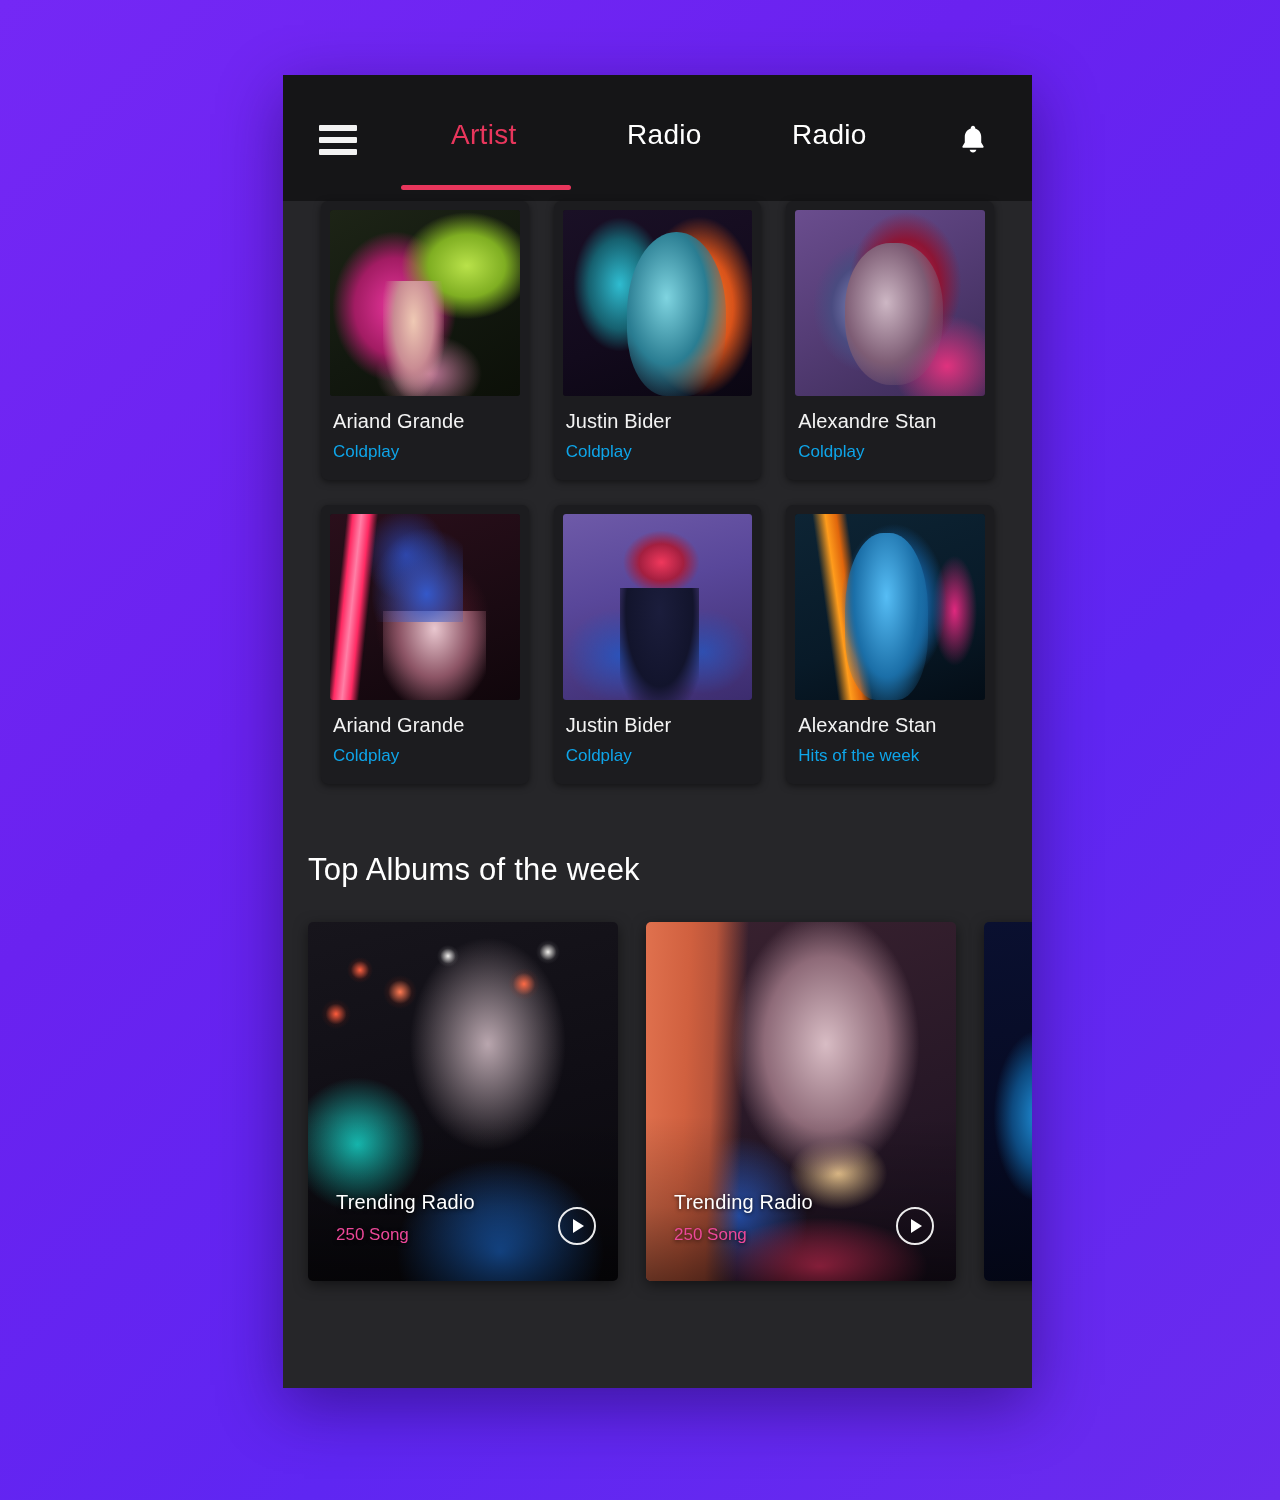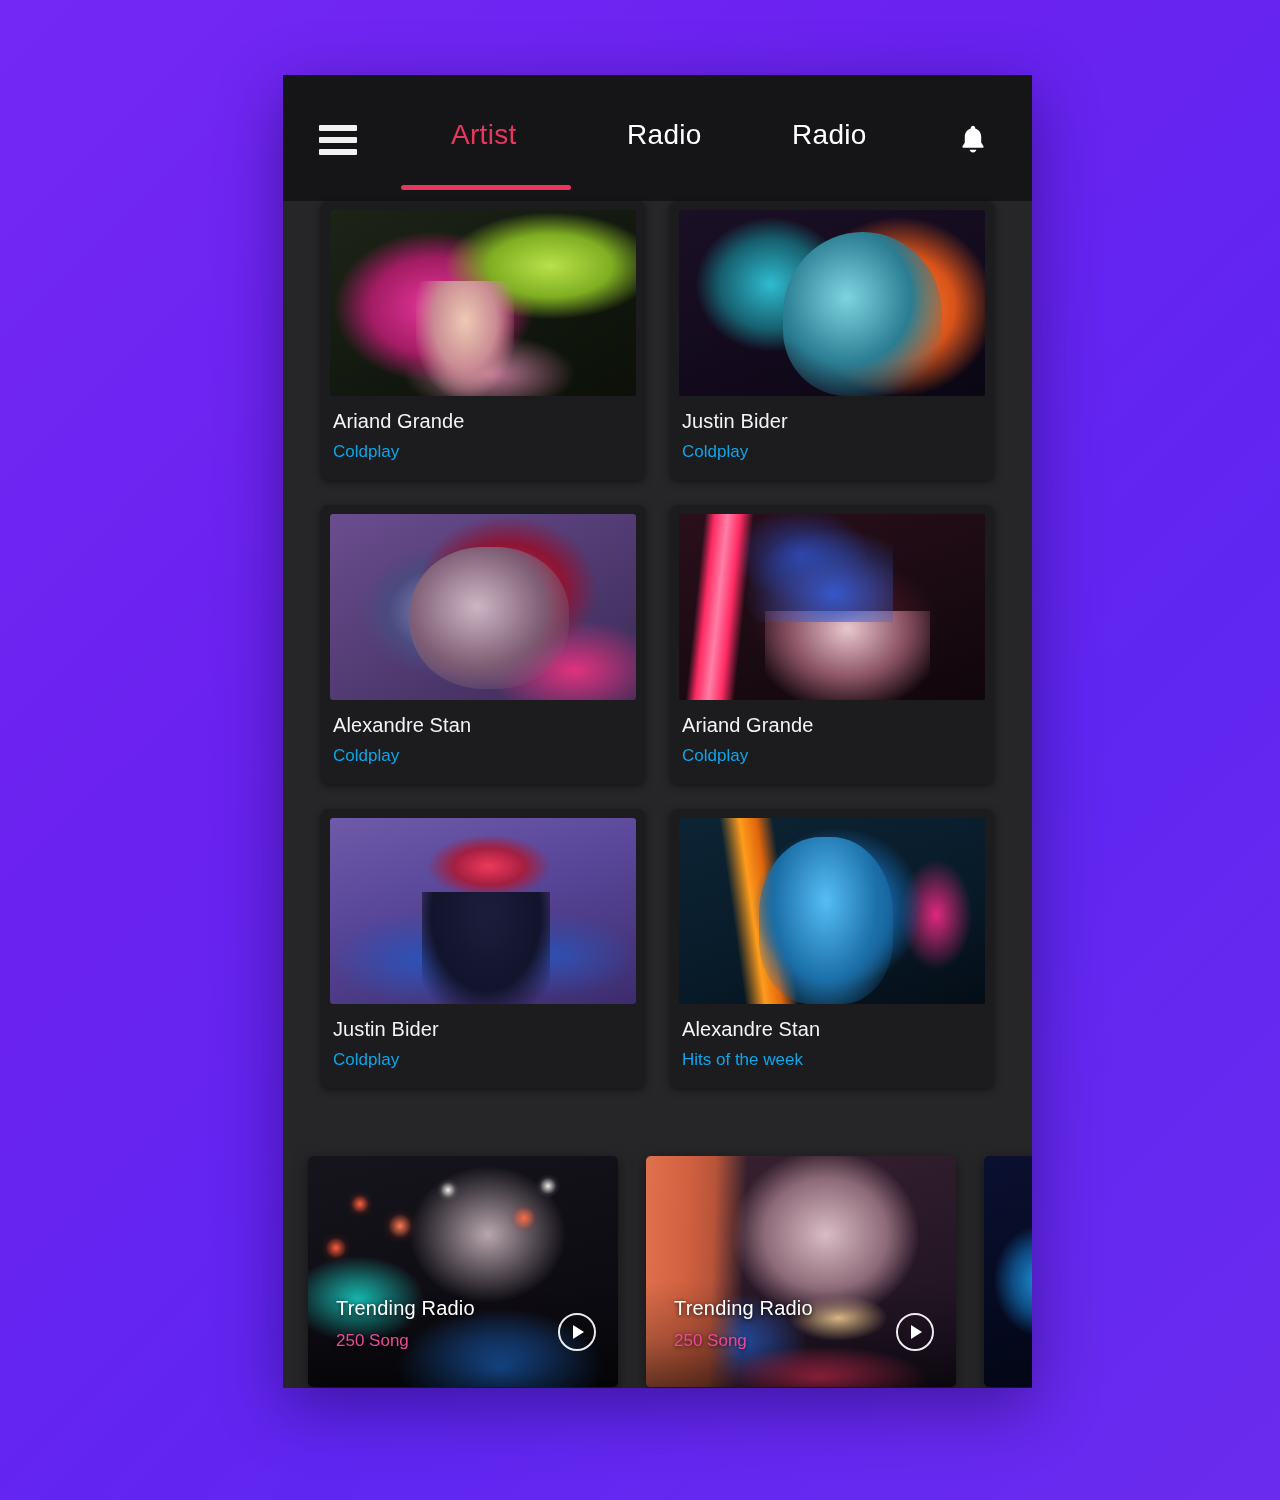--- a/index.html
+++ b/index.html
@@ -93,21 +93,21 @@
     justify-content: space-between;
     padding-top: 62px;
     padding-bottom: 22px;
   }
   #artists-title { font-size: 31px; color: #fff; letter-spacing: .2px; }
   #see-all { font-size: 24px; color: #E8365C; cursor: pointer; }
 
   
   .artist-grid {
     display: grid;
-    grid-template-columns: repeat(2, 1fr);
+    grid-template-columns: repeat(3, 1fr);
     gap: 25px;
   }
   .artist-card {
     background: #1C1C1F;
     border-radius: 7px;
     padding: 9px 9px 0 9px;
     box-shadow: 0 2px 7px rgba(0,0,0,.5);
     cursor: pointer;
     overflow: hidden;
   }
@@ -197,21 +197,21 @@
   #albums-section { margin-top: 68px; padding-left: 25px; }
   #albums-title {
     font-size: 31px;
     color: #fff;
     letter-spacing: .2px;
     margin-bottom: 34px;
   }
   #albums-row {
     display: flex;
     gap: 28px;
-    height: 231px;
+    height: 359px;
   }
   .album-card {
     position: relative;
     flex: 0 0 auto;
     border-radius: 5px;
     overflow: hidden;
     cursor: pointer;
     box-shadow: 0 4px 14px rgba(0,0,0,.5);
   }
   #album-0 { width: 310px; }
@@ -384,20 +384,21 @@
           <div class="artist-name">Alexandre Stan</div>
           <div class="artist-sub">Hits of the week</div>
         </div>
       </div>
 
     </div>
   </div>
 
   <div id="albums-section">
 
+    <div id="albums-title">Top Albums of the week</div>
 
     <div id="albums-row">
 
       <div class="album-card" id="album-0">
         <div class="album-art art-1"></div>
         <div class="album-shade"></div>
         <div class="album-text">
           <div class="album-name">Trending Radio</div>
           <div class="album-count">250 Song</div>
         </div>

